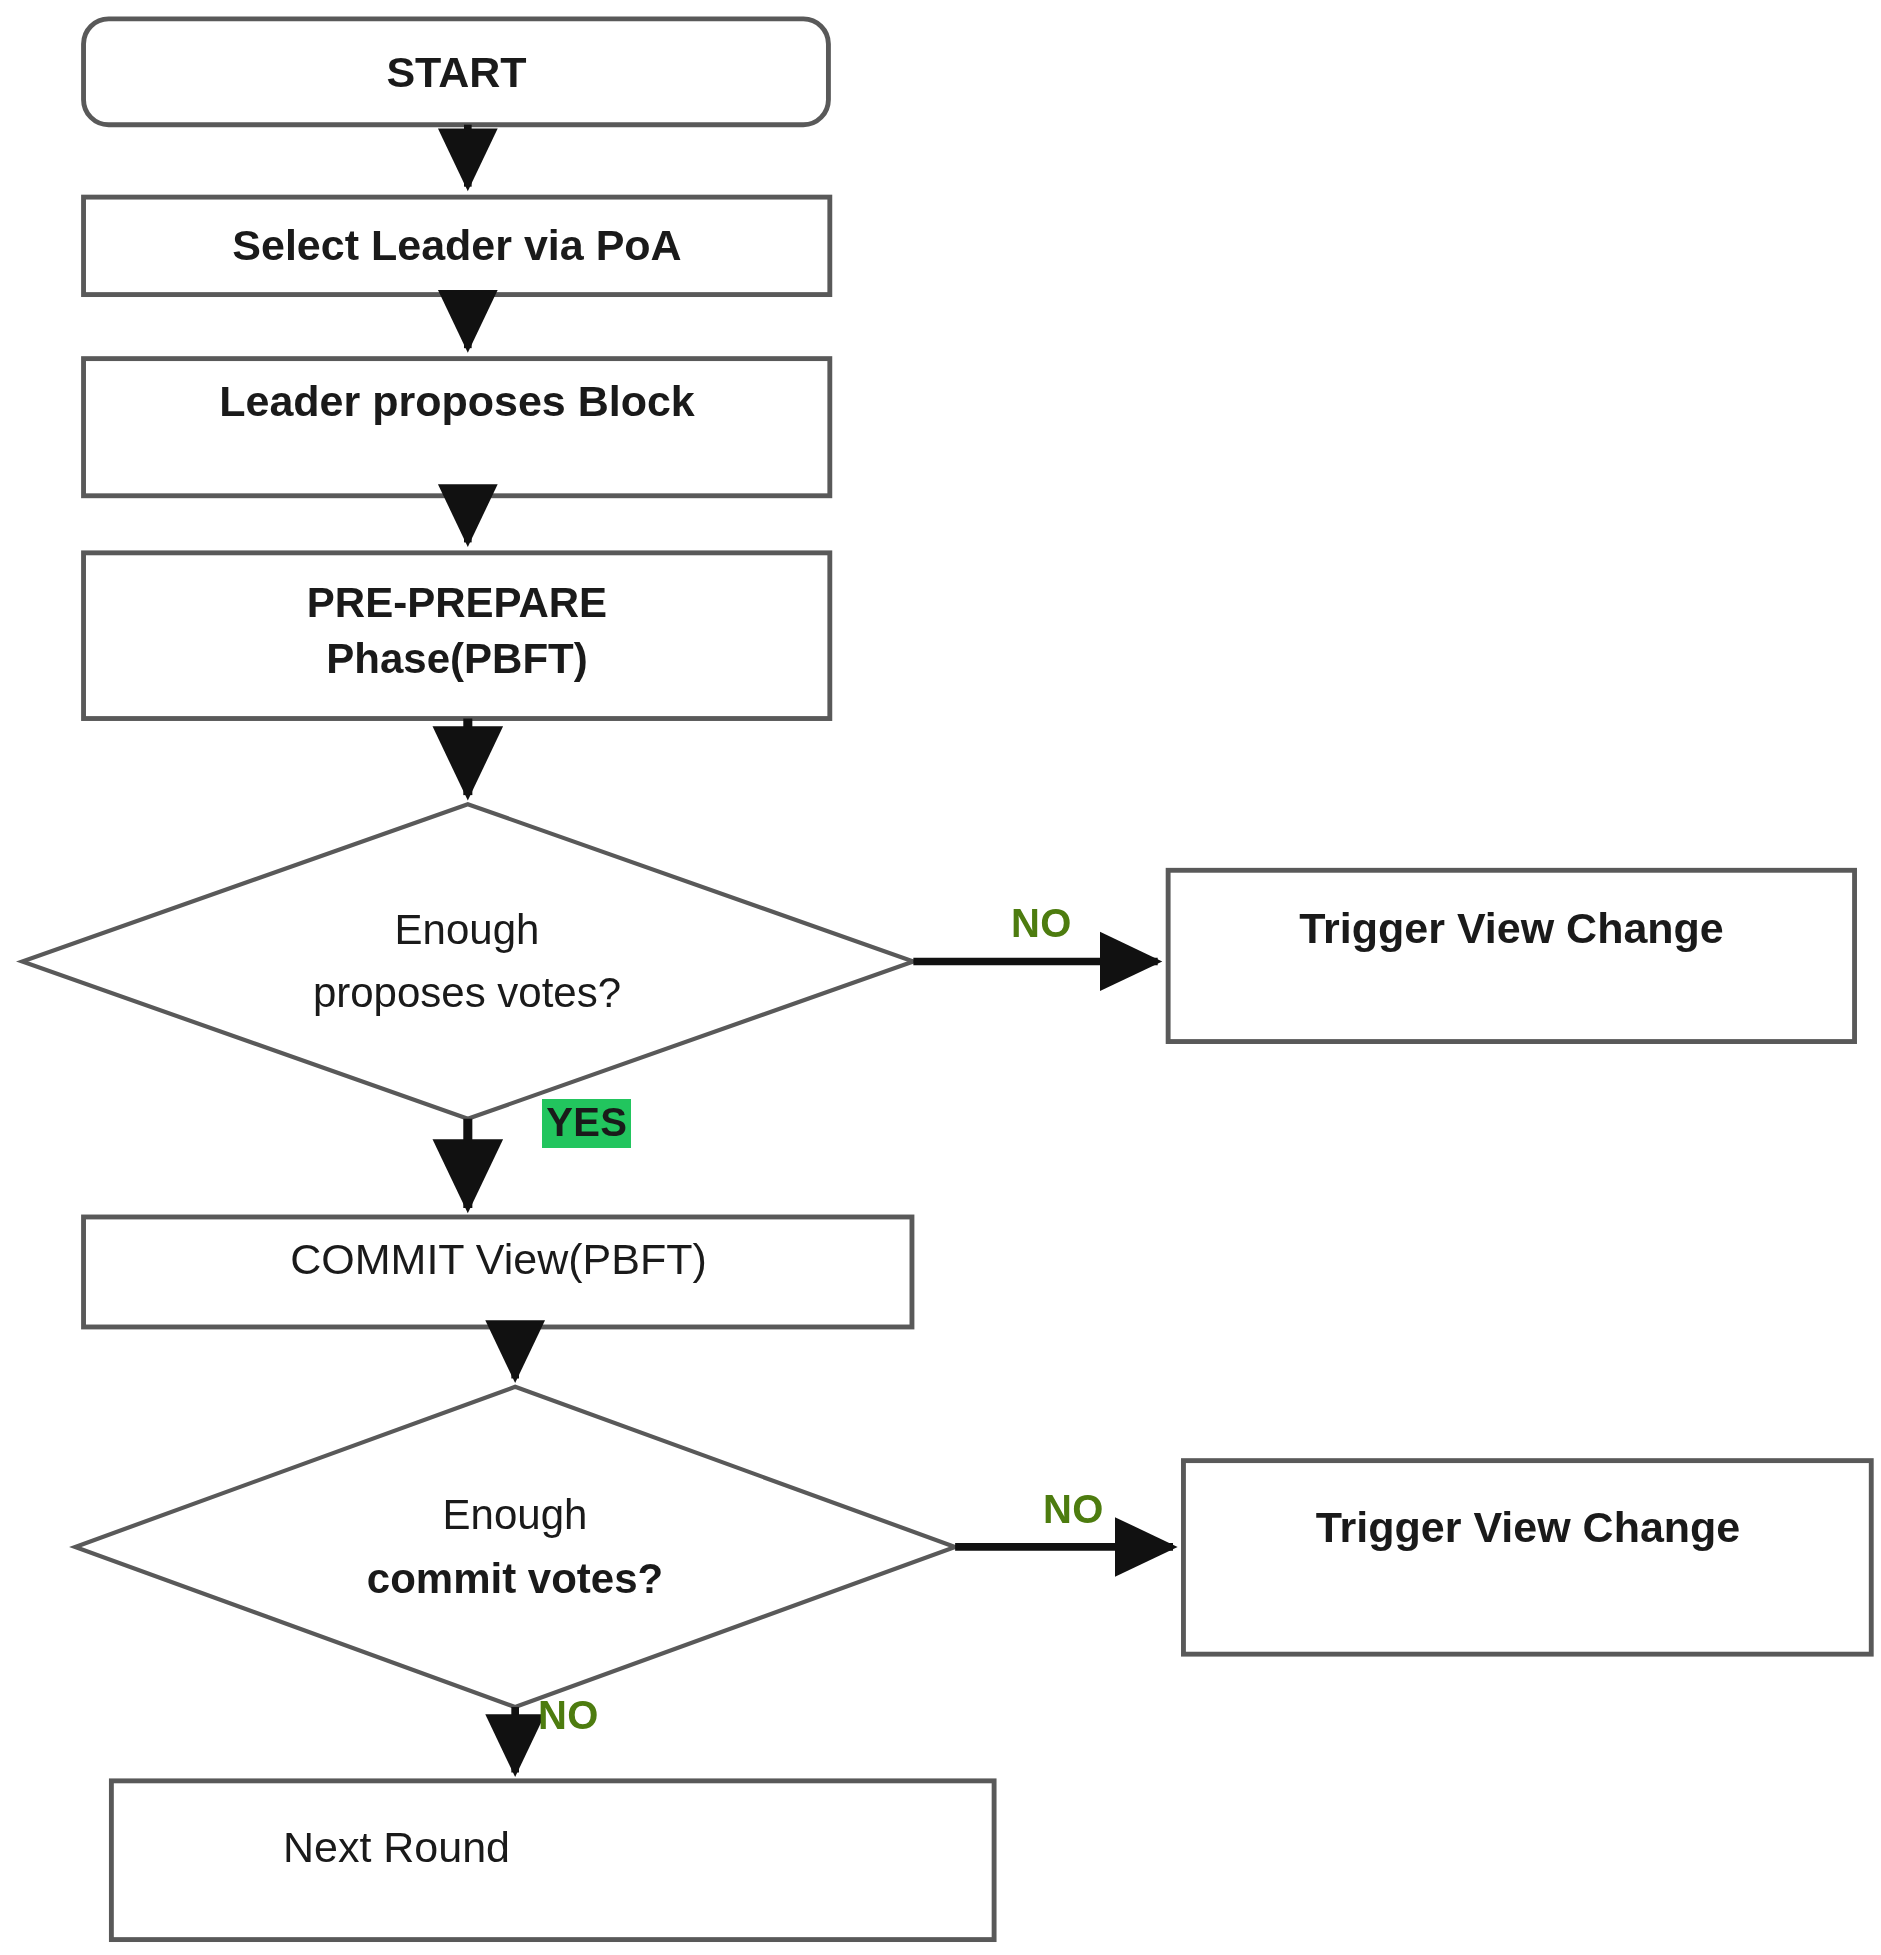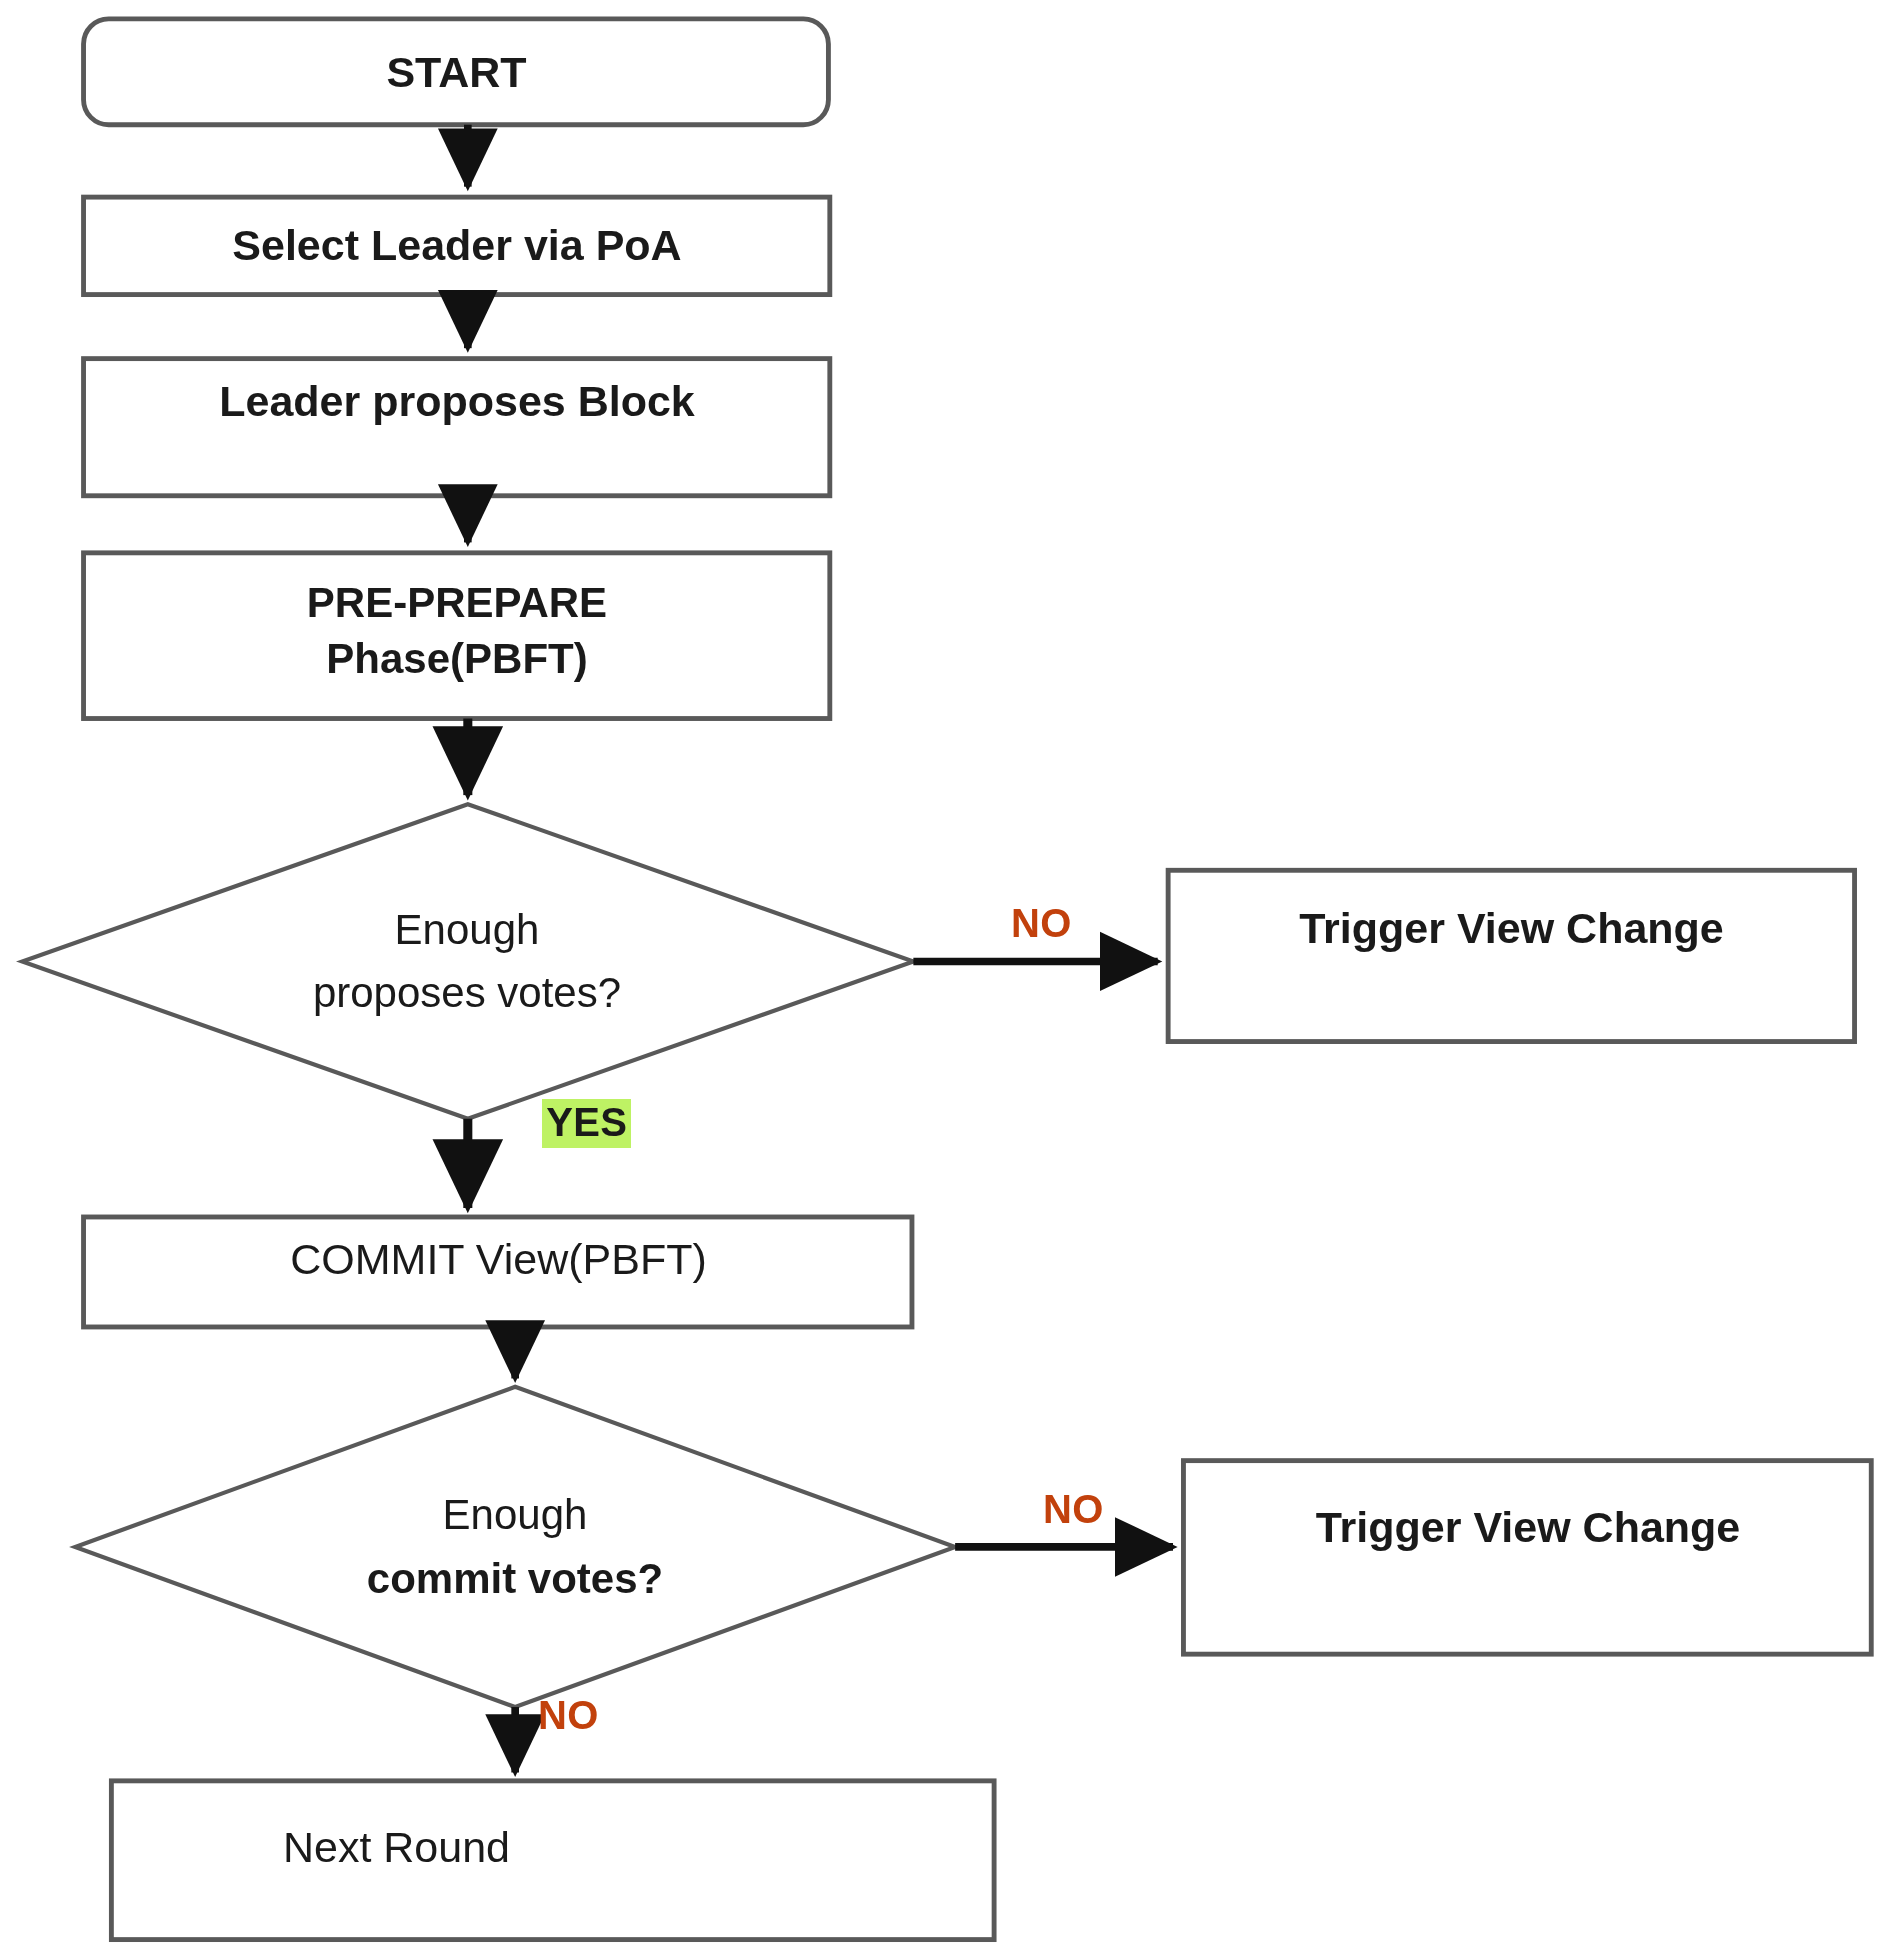--- a/index.html
+++ b/index.html
@@ -37,25 +37,25 @@
     white-space: pre-line;
     pointer-events: none;
   }
   .edge-label {
     position: absolute;
     font-family: "Liberation Sans", sans-serif;
     font-weight: bold;
     letter-spacing: 0.3px;
   }
   .edge-label.no {
-    color: #c2410c;
+    color: #4d7c0f;
   }
   .edge-label.yes {
     color: #1a1a1a;
-    background: #bef264;
+    background: #22c55e;
     padding: 1.4px 4.2px 2.8px 4.2px;
   }
 </style>
 </head>
 <body>
 
 <div id="canvas">
 
   <svg id="flow-svg" viewBox="0 0 2702 2808" xmlns="http://www.w3.org/2000/svg">
     <defs>

